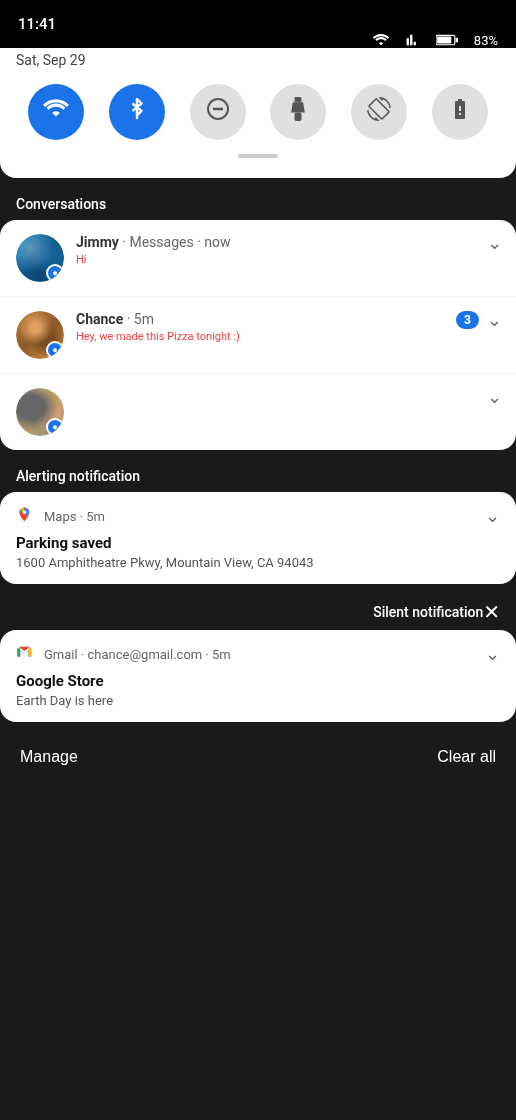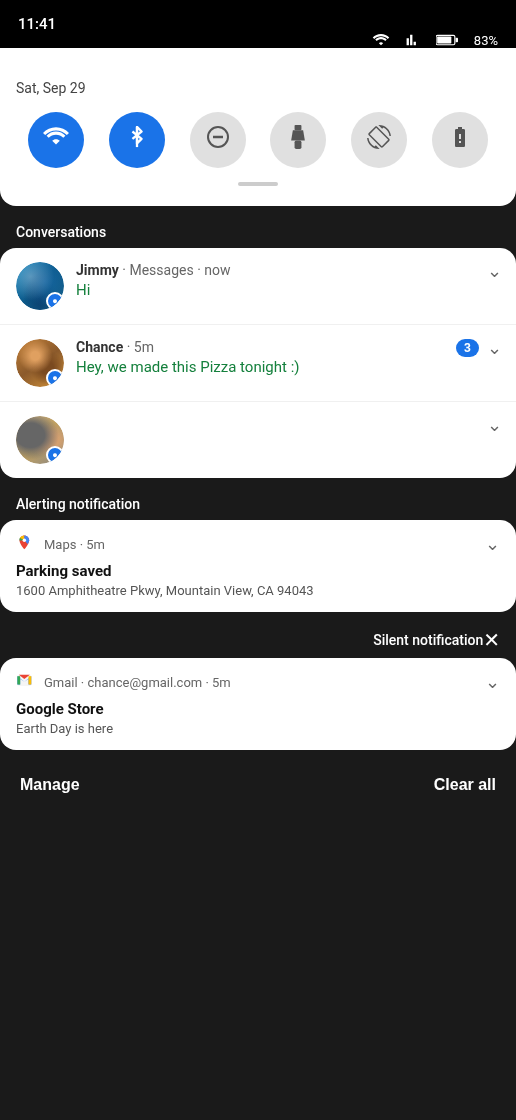--- a/index.html
+++ b/index.html
@@ -34,21 +34,21 @@
     }
     .status-icons span {
       color: #fff;
       font-size: 13px;
     }
 
     
     .quick-settings {
       background: #fff;
       border-radius: 0 0 16px 16px;
-      padding: 32px 16px 20px;
+      padding: 4px 16px 20px;
       margin-bottom: 8px;
     }
     .date-label {
       font-size: 14px;
       color: #444;
       margin-bottom: 16px;
     }
     .toggle-row {
       display: flex;
       justify-content: space-around;
@@ -148,22 +148,22 @@
       margin-bottom: 3px;
     }
     .convo-name {
       font-weight: 700;
     }
     .convo-meta {
       color: #666;
       font-weight: 400;
     }
     .convo-body {
-      font-size: 15px;
-      color: #15803d;
+      font-size: 11px;
+      color: #ef4444;
     }
     .convo-actions {
       display: flex;
       align-items: center;
       gap: 8px;
       position: absolute;
       right: 14px;
       top: 14px;
     }
     .badge-count {
@@ -254,21 +254,21 @@
       align-items: center;
       justify-content: space-between;
       padding: 18px 20px;
       background: #1a1a1a;
     }
     .bottom-btn {
       background: none;
       border: none;
       color: #fff;
       font-size: 16px;
-      font-weight: 700;
+      font-weight: 400;
       cursor: pointer;
     }
 
     
     .avatar-jimmy {
       background: linear-gradient(135deg, #1a8ac4 0%, #0d5a8a 50%, #155d85 100%);
       width: 100%;
       height: 100%;
       border-radius: 50%;
       position: relative;

